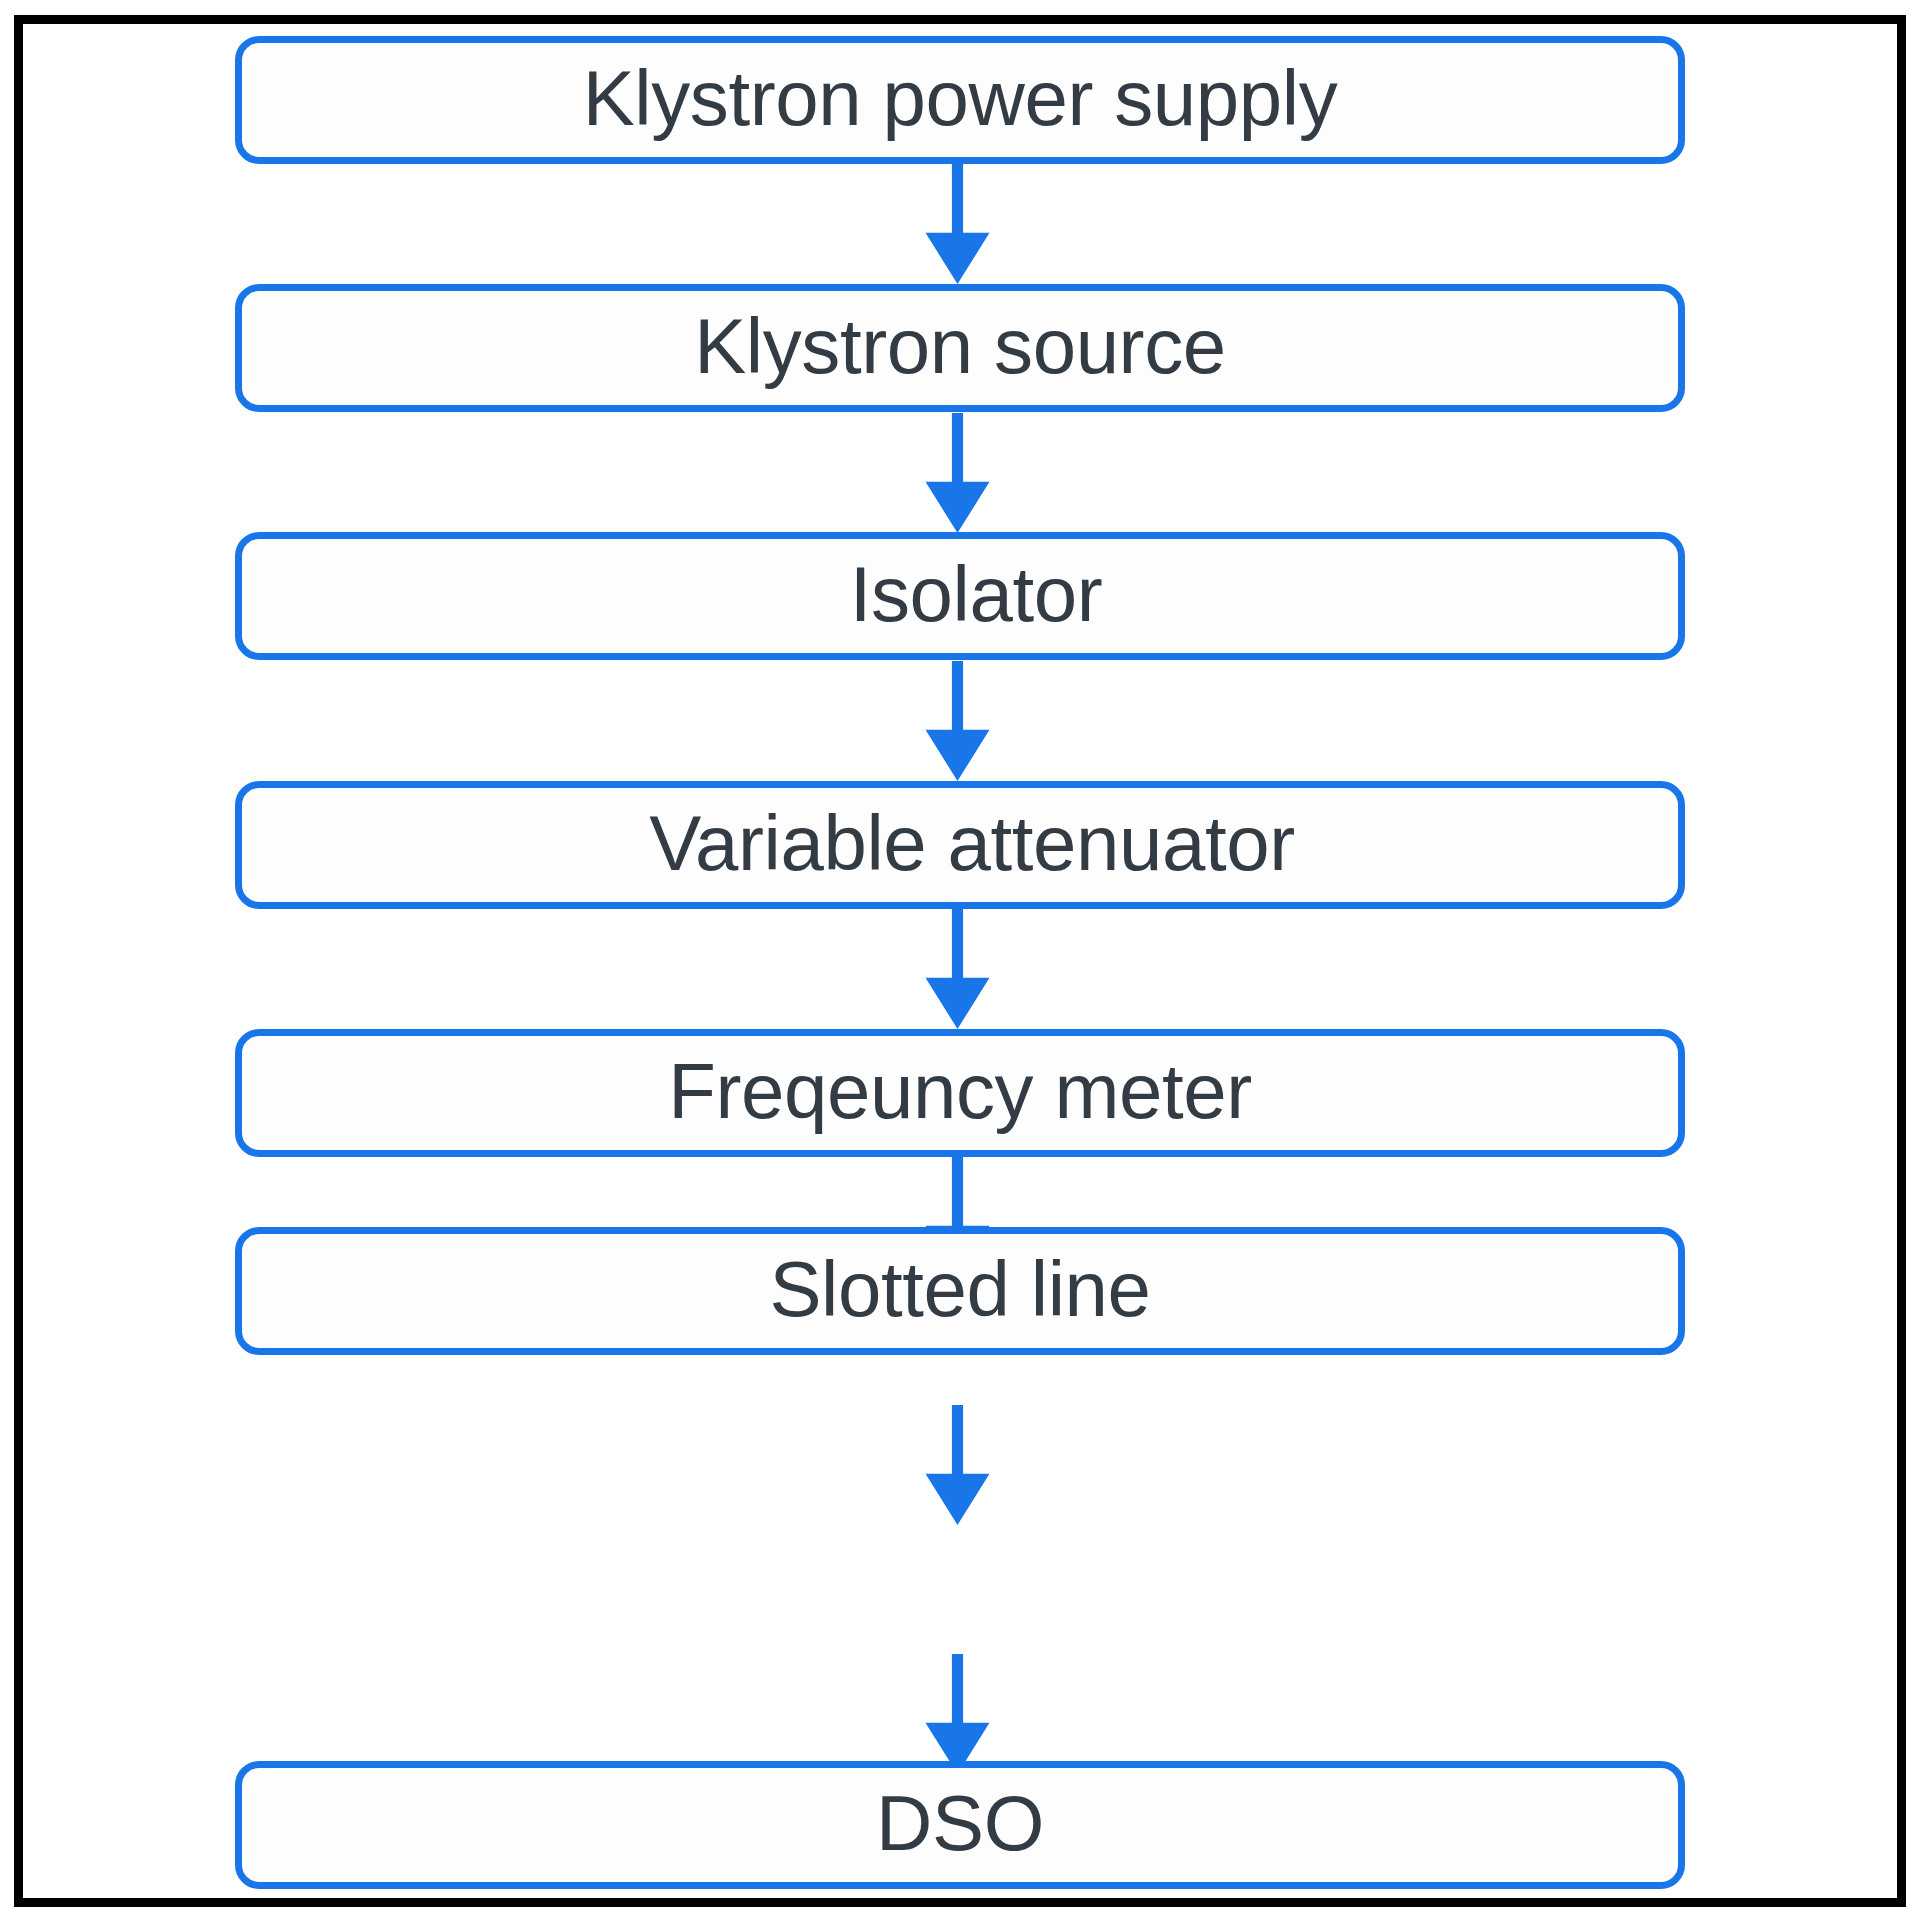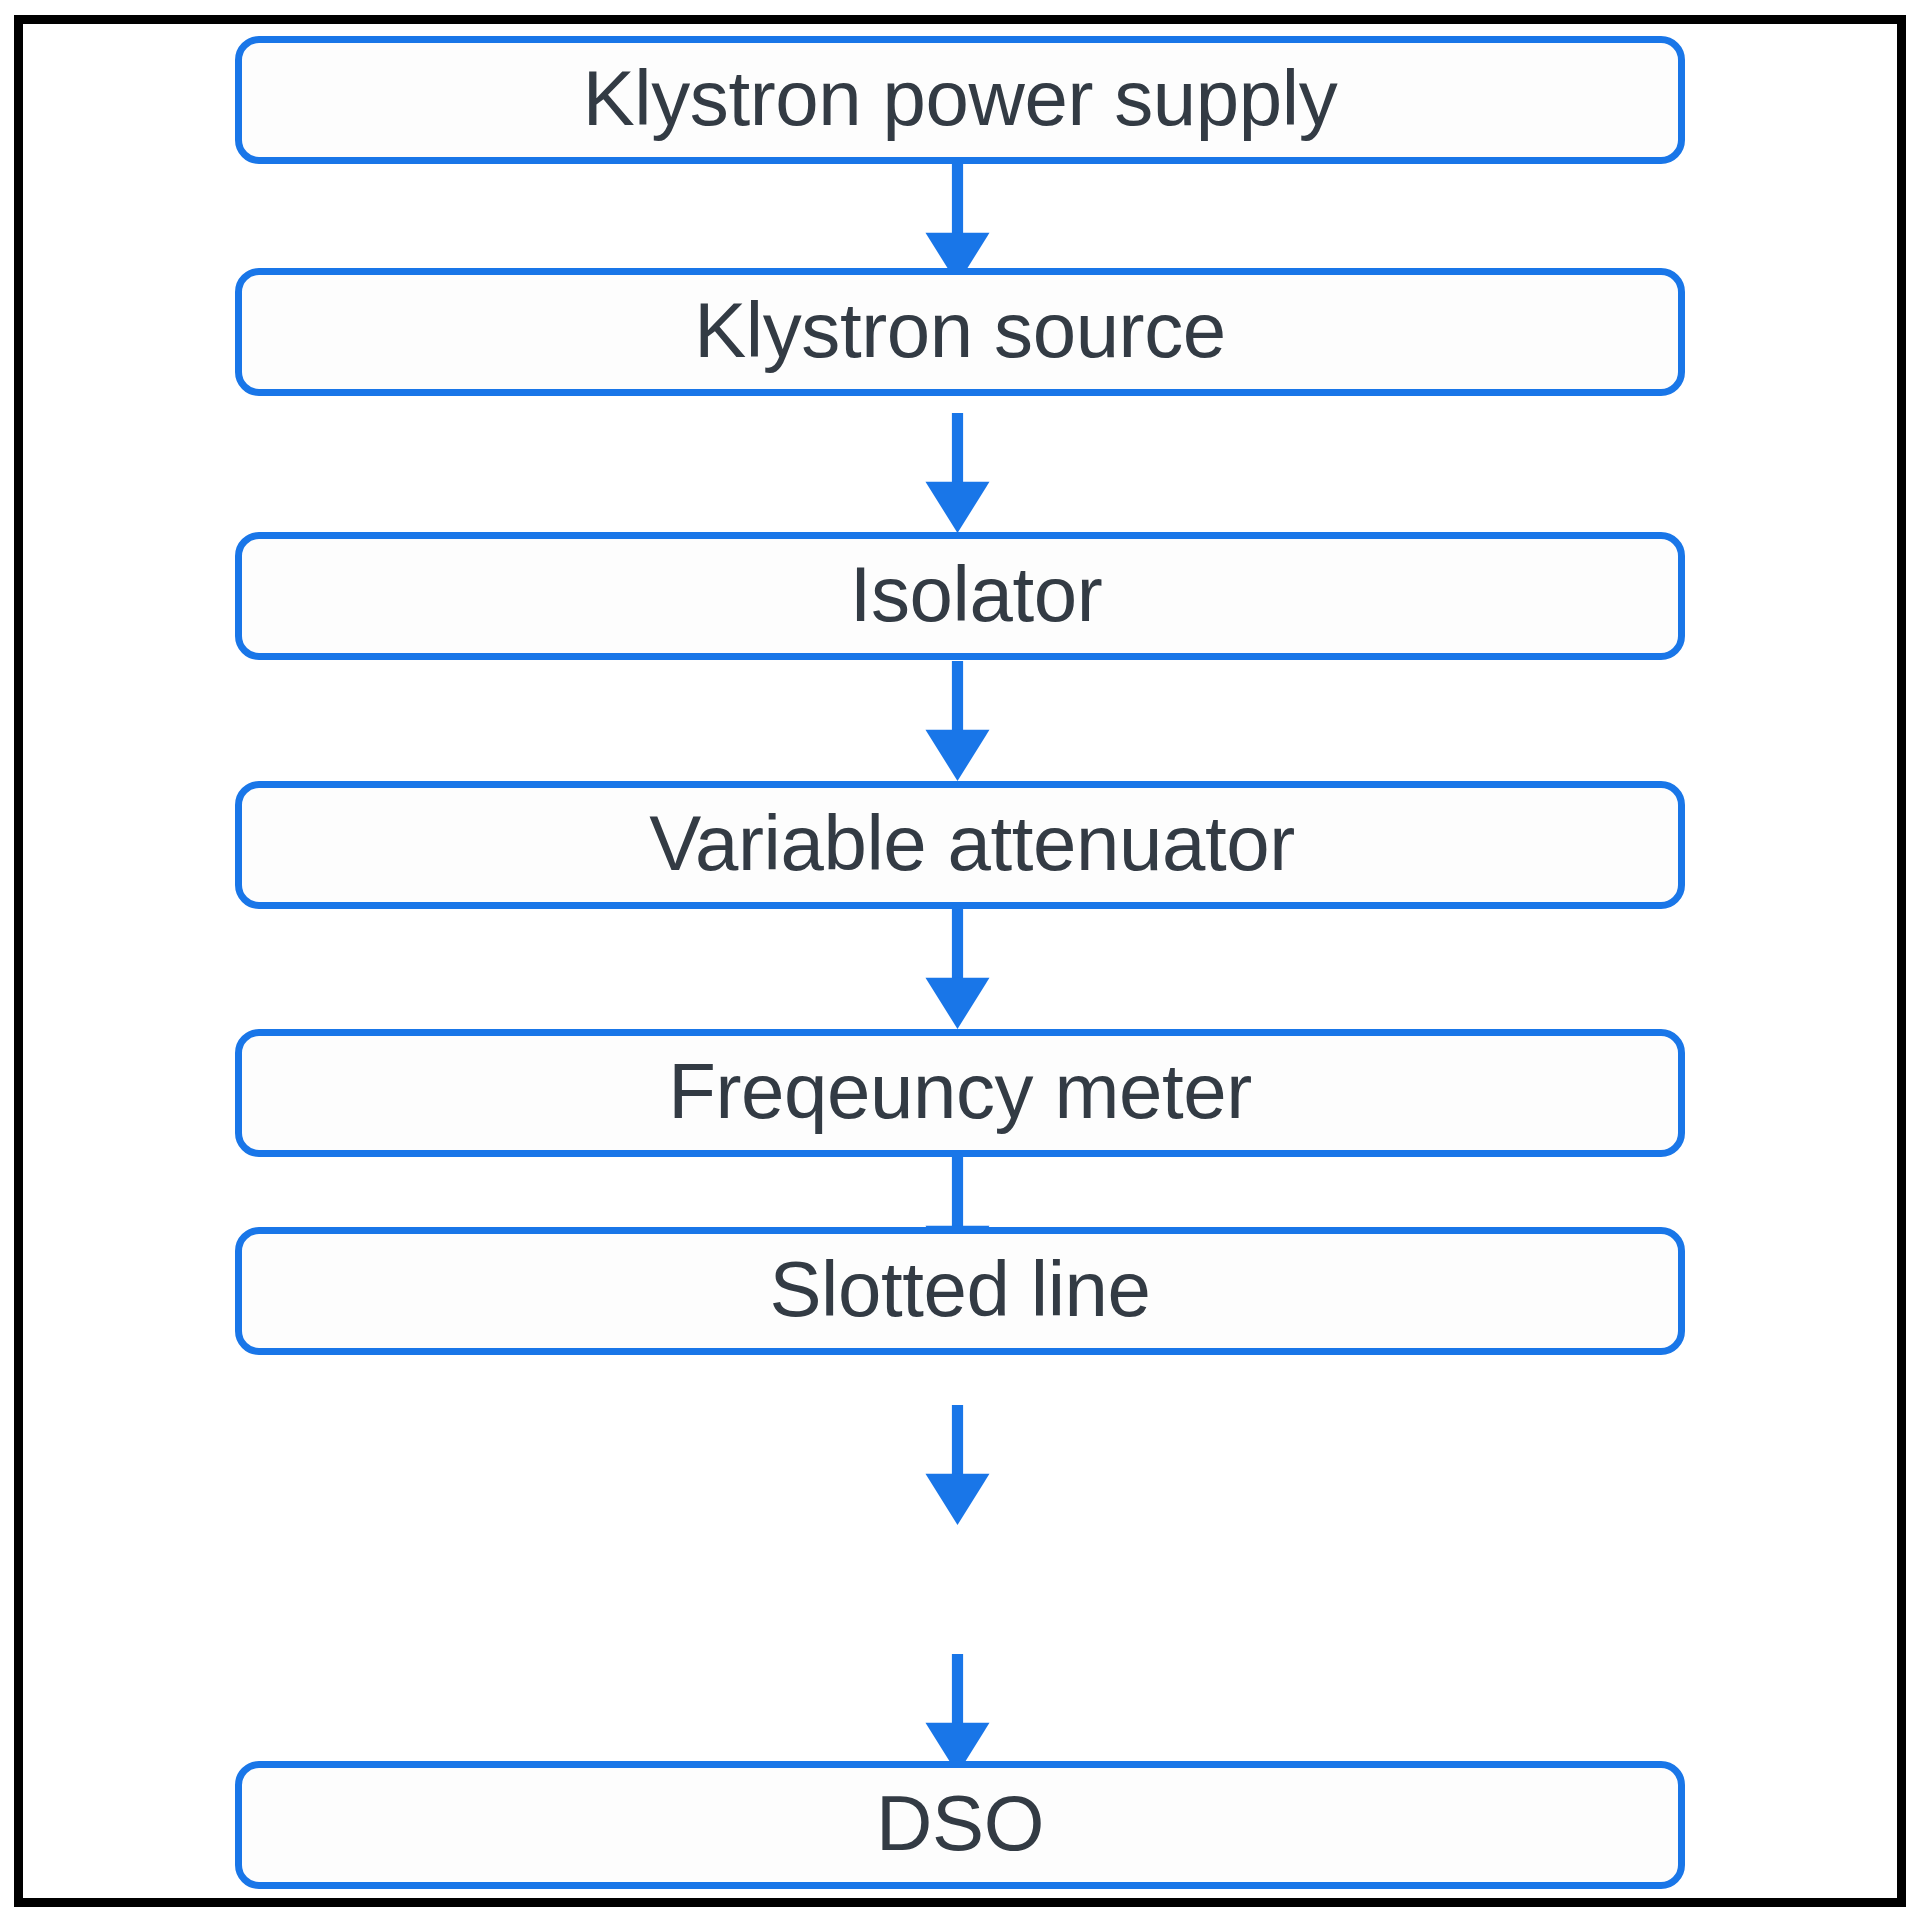--- a/index.html
+++ b/index.html
@@ -89,21 +89,21 @@
       <span class="node-label">Klystron power supply</span>
     </div>
 
     <div class="edge" style="top:164px;">
       <svg viewBox="0 0 96 150" xmlns="http://www.w3.org/2000/svg">
         <rect x="41" y="0" width="14" height="92" fill="#1976e8"></rect>
         <polygon points="8,86 88,86 48,150" fill="#1976e8"></polygon>
       </svg>
     </div>
 
-    <div class="node" style="top:268px;">
+    <div class="node" style="top:284px;">
       <span class="node-label">Klystron source</span>
     </div>
 
     <div class="edge" style="top:413px;">
       <svg viewBox="0 0 96 150" xmlns="http://www.w3.org/2000/svg">
         <rect x="41" y="0" width="14" height="92" fill="#1976e8"></rect>
         <polygon points="8,86 88,86 48,150" fill="#1976e8"></polygon>
       </svg>
     </div>
 

